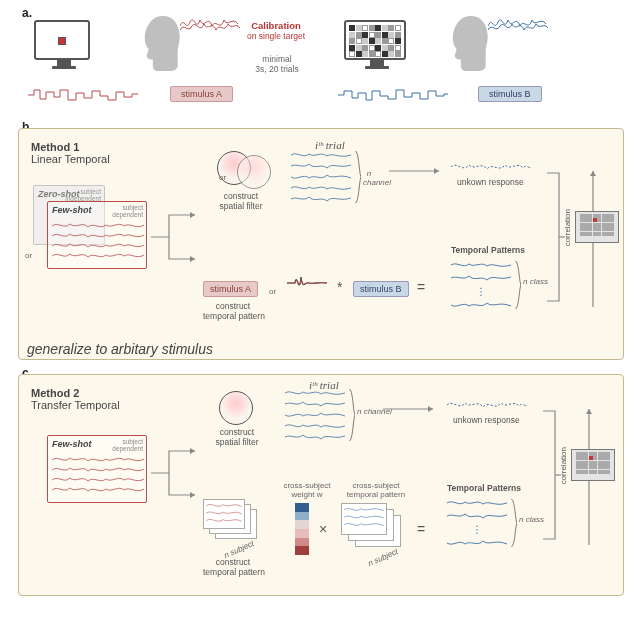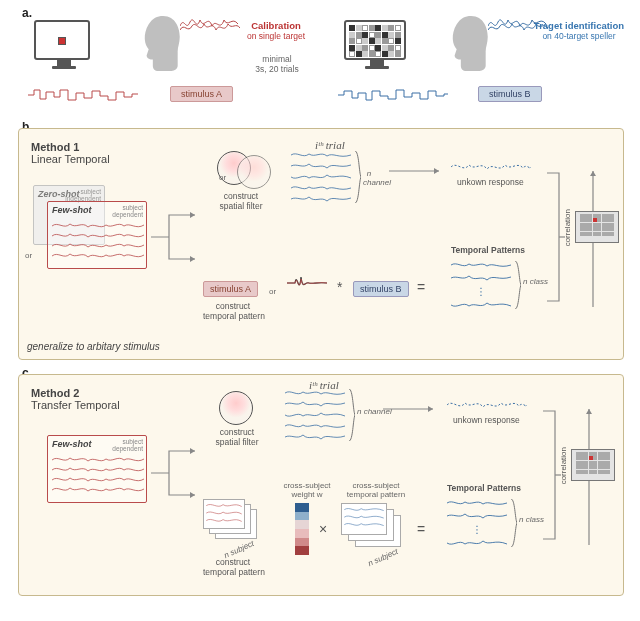--- a/index.html
+++ b/index.html
@@ -58,21 +58,21 @@
     left:18px; width:606px;
     border:1px solid #c7b98e;
     background:#fdf8ec;
     border-radius:4px;
   }
   .sec-b { top:128px; height:232px; }
   .sec-c { top:374px; height:222px; }
   .mtitle { position:absolute; font-size:11px; color:#444; font-weight:bold; }
   .caption { position:absolute; font-size:8.5px; color:#555; text-align:center; }
   .caption-sm { position:absolute; font-size:8px; color:#666; text-align:center; }
-  .ital { font-style:italic; font-size:10px; color:#444; position:absolute;text-align:center; }
+  .ital { font-style:italic; font-size:14px; color:#444; position:absolute;text-align:center; }
   .shot-box {
     position:absolute;
     border:1px solid #b94b4b;
     background:rgba(255,255,255,0.4);
     border-radius:2px;
   }
   .shot-box.zero { border-color:#bbb; background:#eee; opacity:0.85; }
   .arrow { position:absolute; }
   .arrow svg { width:100%; height:100%; }
   .topo { position:absolute; width:34px; height:34px; border-radius:50%; border:1.5px solid #555; background:radial-gradient(circle at 50% 35%, #fcc 0%, #fdd 30%, #f9f4ec 55%); }
@@ -184,24 +184,20 @@
     <svg viewBox="0 0 50 56">
         <path d="M30 2 C42 2 46 14 46 22 C46 28 44 32 44 36 L44 50 C44 53 41 55 38 55 L24 55 C22 55 20 53 20 50 L20 44 C18 44 14 43 14 40 L16 34 C12 30 10 20 16 10 C20 4 24 2 30 2 Z" fill="#bfbfbf"></path>
       </svg>
   </div>
   <div class="signal-wave" style="left:466px; top:-2px;">
     <svg viewBox="0 0 60 22">
         <path d="M0 14 C4 4,6 20,10 10 C14 2,16 20,20 8 C24 18,28 2,32 14 C36 6,40 20,44 8 C48 16,52 4,58 12" stroke="#3a6fa5" stroke-width="1" fill="none"></path>
         <path d="M0 18 C4 10,8 22,12 14 C16 8,20 22,24 12 C28 20,32 8,36 18 C40 10,44 22,48 12 C52 18,56 10,60 16" stroke="#3a6fa5" stroke-width="1" fill="none"></path>
       </svg>
   </div>
-  <div style="position:absolute; left:502px; top:6px; width:110px;">
-    <div class="label-blue">Traget identification</div>
-    <div class="label-blue" style="font-weight:normal;font-size:8.5px">on 40-target speller</div>
-  </div>
 
   <div class="wave-long" style="left:6px; top:74px;">
     <svg viewBox="0 0 110 14">
         <path d="M0 7 L6 7 L6 2 L12 2 L12 11 L18 11 L18 4 L26 4 L26 9 L32 9 L32 2 L40 2 L40 12 L48 12 L48 5 L56 5 L56 10 L64 10 L64 3 L72 3 L72 8 L80 8 L80 12 L88 12 L88 4 L96 4 L96 9 L104 9 L104 6 L110 6" stroke="#b94b4b" stroke-width="1" fill="none"></path>
       </svg>
   </div>
   <div class="badge-a" style="left:148px; top:72px;">stimulus A</div>
 
   <div class="wave-long" style="left:316px; top:74px;">
     <svg viewBox="0 0 110 14">

